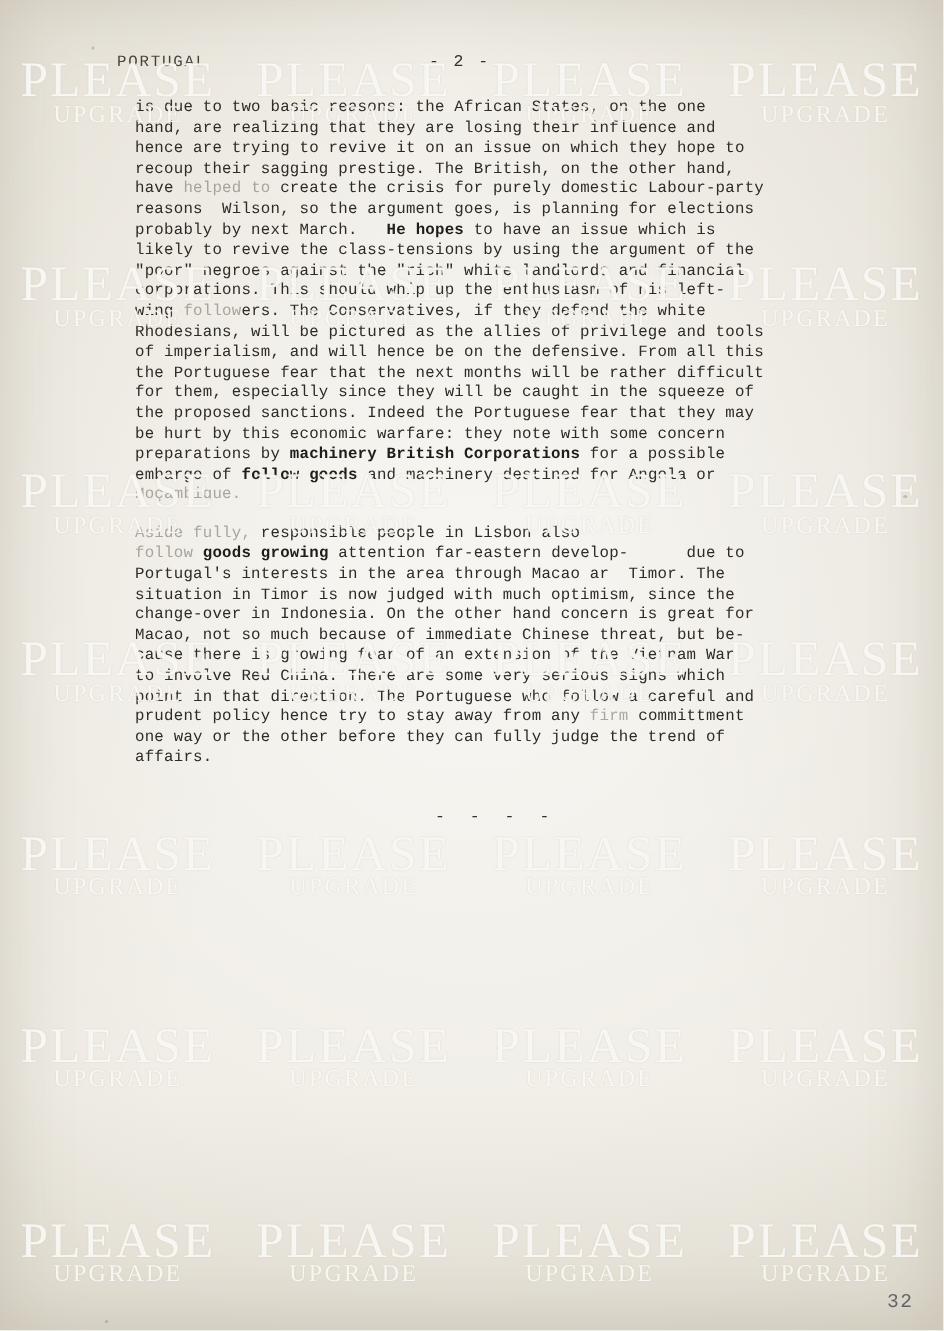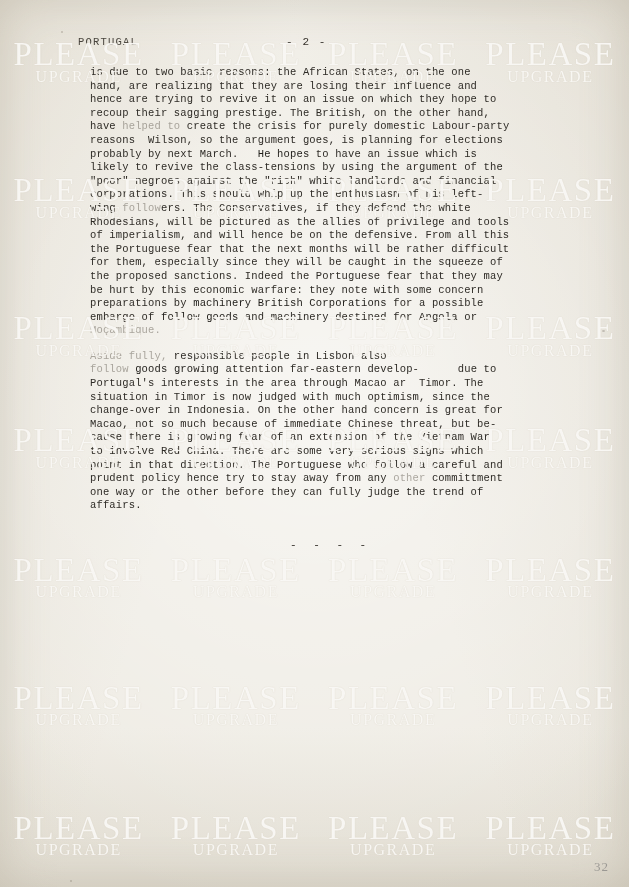--- a/index.html
+++ b/index.html
@@ -112,37 +112,37 @@
   }
   #para-two {
     margin-bottom: 0;
   }
   .faint {
     color: #6d675d;
     opacity: 0.55;
   }
   .bolder {
     color: #1f1d19;
-    font-weight: 400;
+    font-weight: 700;
   }
   #divider {
     margin-top: 26px;
     margin-left: 212px;
     font-size: 11px;
     letter-spacing: 5px;
     color: #34302a;
   }
   #corner-number {
     position: absolute;
     right: 20px;
     bottom: 12px;
     z-index: 2;
-    font-family: Liberation Serif, serif;
+    font-family: Liberation Mono, monospace;
     font-size: 13px;
-    color: #737373;
+    color: #0f172a;
     opacity: 0.6;
     letter-spacing: 1px;
   }
   #speck-a, #speck-b, #speck-c {
     position: absolute;
     z-index: 2;
     background: rgba(120,112,98,0.35);
     border-radius: 50%;
   }
   #speck-a { left: 61px; top: 31px; width: 2px; height: 2px; }
@@ -187,21 +187,21 @@
 
     <p class="para" id="para-two"><span class="faint">Aside fully,</span> responsible people in Lisbon also
 <span class="faint">follow</span> <span class="bolder">goods growing</span> attention far-eastern develop-      due to
 Portugal's interests in the area through Macao ar  Timor. The
 situation in Timor is now judged with much optimism, since the
 change-over in Indonesia. On the other hand concern is great for
 Macao, not so much because of immediate Chinese threat, but be-
 cause there is growing fear of an extension of the Vietnam War
 to involve Red China. There are some very serious signs which
 point in that direction. The Portuguese who follow a careful and
-prudent policy hence try to stay away from any <span class="faint">other</span> committment
+prudent policy hence try to stay away from any <span class="faint">firm</span> committment
 one way or the other before they can fully judge the trend of
 affairs.</p>
 
     <div id="divider">- - - -</div>
   </div>
 
   <div id="speck-a"></div>
   <div id="speck-b"></div>
   <div id="speck-c"></div>
 

